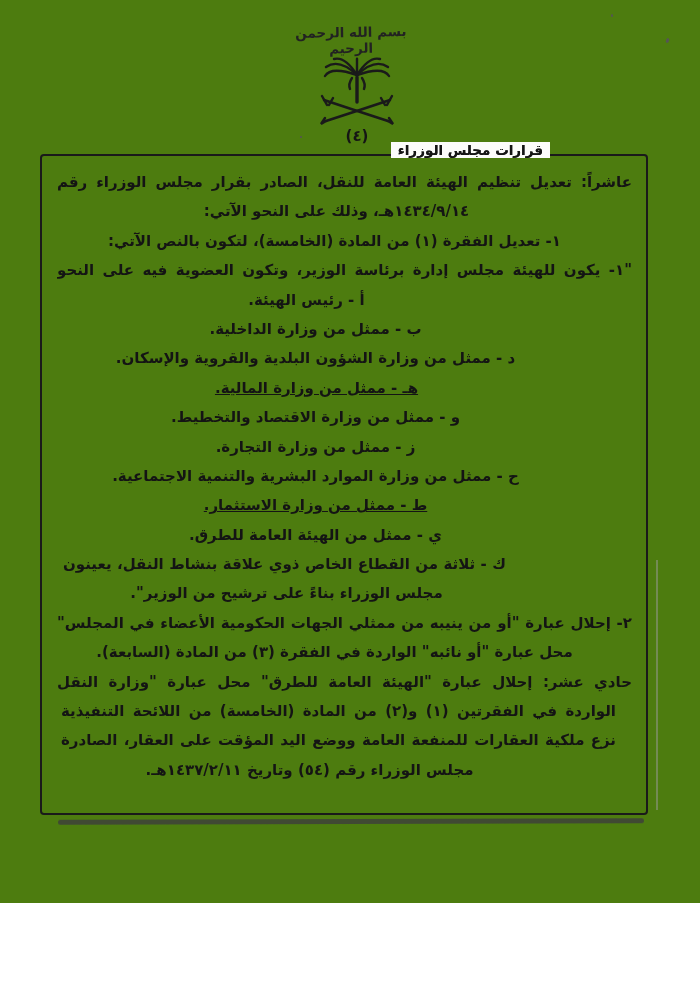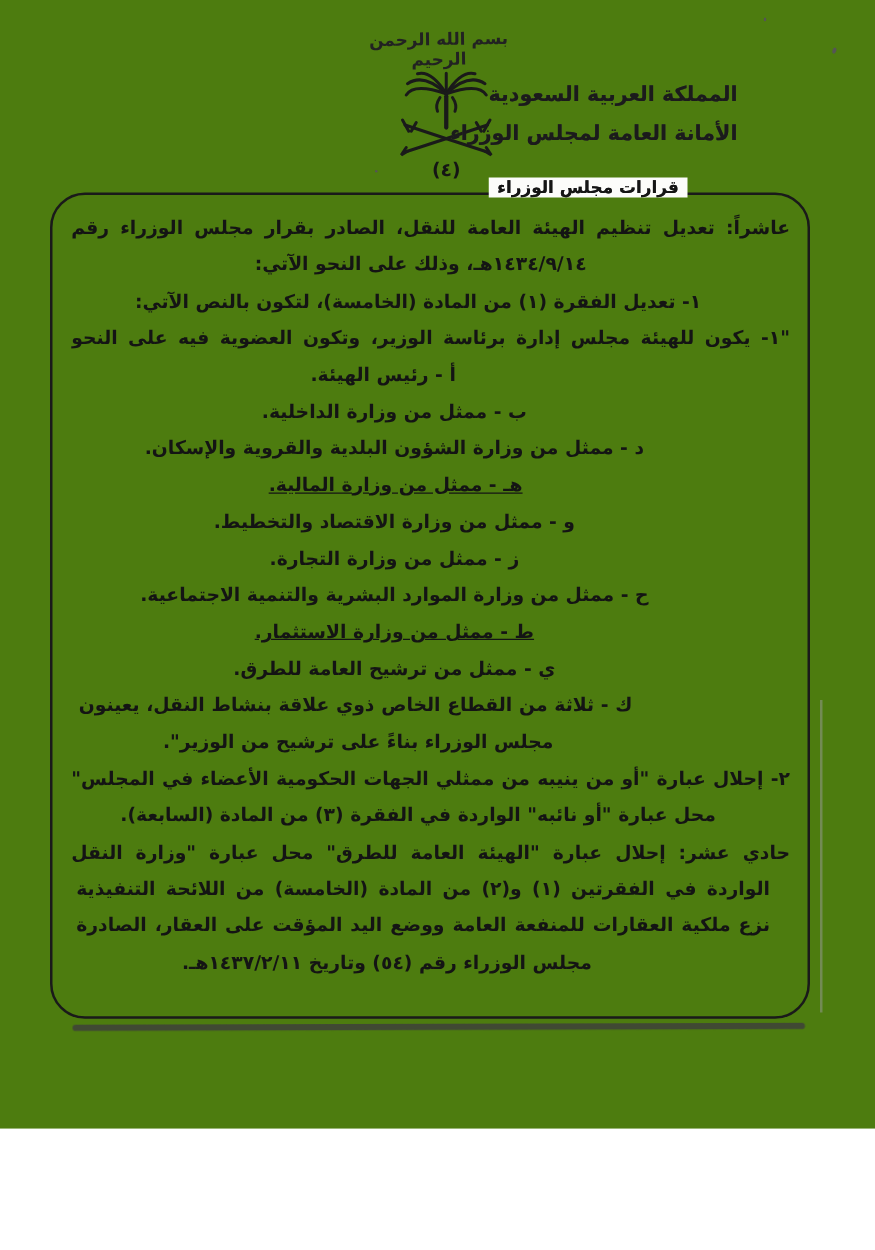--- a/index.html
+++ b/index.html
@@ -23,21 +23,21 @@
     position:absolute;left:400px;top:60px;width:190px;
     text-align:center;direction:rtl;
   }
   .hdr-line1,.hdr-line2{
     font-size:16.5px;font-weight:bold;line-height:31px;color:#1b1b1b;
     text-shadow:0 0 .5px #333;white-space:nowrap;
   }
   
   .box{
     position:absolute;left:40px;top:154px;width:608px;height:661px;
-    border:2px solid #1a1a1a;border-radius:28px;background:transparent;
+    border:2px solid #1a1a1a;border-radius:4px;background:transparent;
     box-sizing:border-box;
   }
   .box-title{
     position:absolute;top:-14px;right:96px;background:#fcfcfa;
     padding:0 7px;font-size:13.5px;font-weight:bold;direction:rtl;
     white-space:nowrap;text-shadow:0 0 .5px #333;
   }
   .box-content{
     direction:rtl;padding:12px 14px 0 15px;
     font-size:15px;font-weight:bold;color:#141414;
@@ -91,41 +91,37 @@
       <path d="M75,42 l-5,9"></path>
       <path d="M12,51 l4,-7"></path>
       <path d="M68,51 l-4,-7"></path>
       <path d="M71,67 l5,3 l-4,-6"></path>
       <path d="M9,67 l-5,3 l4,-6"></path>
     </g>
   </svg>
 
   <div class="pagenum">(٤)</div>
 
-  <div class="hdr-block">
-    <div class="hdr-line1">المملكة العربية السعودية</div>
-    <div class="hdr-line2">الأمانة العامة لمجلس الوزراء</div>
-  </div>
 
   <div class="box">
     <div class="box-title">قرارات مجلس الوزراء</div>
     <div class="box-content" id="lines">
         <div class="ln j">عاشراً: تعديل تنظيم الهيئة العامة للنقل، الصادر بقرار مجلس الوزراء رقم (٣٢٣) وتاريخ</div>
         <div class="ln r" style="padding-right: 16px;">١٤٣٤/٩/١٤هـ، وذلك على النحو الآتي:</div>
         <div class="ln r" style="padding-right: 20px;">١- تعديل الفقرة (١) من المادة (الخامسة)، لتكون بالنص الآتي:</div>
         <div class="ln j">"١- يكون للهيئة مجلس إدارة برئاسة الوزير، وتكون العضوية فيه على النحو الآتي:</div>
         <div class="ln r" style="padding-right: 76px;">أ - رئيس الهيئة.</div>
         <div class="ln r" style="padding-right: 58px;">ب - ممثل من وزارة الداخلية.</div>
         <div class="ln r" style="padding-right: 58px;">د - ممثل من وزارة الشؤون البلدية والقروية والإسكان.</div>
         <div class="ln r" style="padding-right: 56px; text-decoration: underline;">هـ - ممثل من وزارة المالية.</div>
         <div class="ln r" style="padding-right: 58px;">و - ممثل من وزارة الاقتصاد والتخطيط.</div>
         <div class="ln r" style="padding-right: 58px;">ز - ممثل من وزارة التجارة.</div>
         <div class="ln r" style="padding-right: 58px;">ح - ممثل من وزارة الموارد البشرية والتنمية الاجتماعية.</div>
         <div class="ln r" style="padding-right: 58px; text-decoration: underline;">ط - ممثل من وزارة الاستثمار.</div>
-        <div class="ln r" style="padding-right: 58px;">ي - ممثل من ترشيح العامة للطرق.</div>
+        <div class="ln r" style="padding-right: 58px;">ي - ممثل من الهيئة العامة للطرق.</div>
         <div class="ln j" style="padding-right: 126px; padding-left: 6px;">ك - ثلاثة من القطاع الخاص ذوي علاقة بنشاط النقل، يعينون بقرار من</div>
         <div class="ln r" style="padding-right: 116px;">مجلس الوزراء بناءً على ترشيح من الوزير".</div>
         <div class="ln j">٢- إحلال عبارة "أو من ينيبه من ممثلي الجهات الحكومية الأعضاء في المجلس"</div>
         <div class="ln r" style="padding-right: 20px;">محل عبارة "أو نائبه" الواردة في الفقرة (٣) من المادة (السابعة).</div>
         <div class="ln j">حادي عشر: إحلال عبارة "الهيئة العامة للطرق" محل عبارة "وزارة النقل والخدمات اللوجستية"</div>
         <div class="ln j" style="padding-right: 16px; padding-left: 4px;">الواردة في الفقرتين (١) و(٢) من المادة (الخامسة) من اللائحة التنفيذية لنظام</div>
         <div class="ln j" style="padding-right: 16px; padding-left: 4px;">نزع ملكية العقارات للمنفعة العامة ووضع اليد المؤقت على العقار، الصادرة بقرار</div>
         <div class="ln r" style="padding-right: 70px;">مجلس الوزراء رقم (٥٤) وتاريخ ١٤٣٧/٢/١١هـ.</div>
       </div>
   </div>

